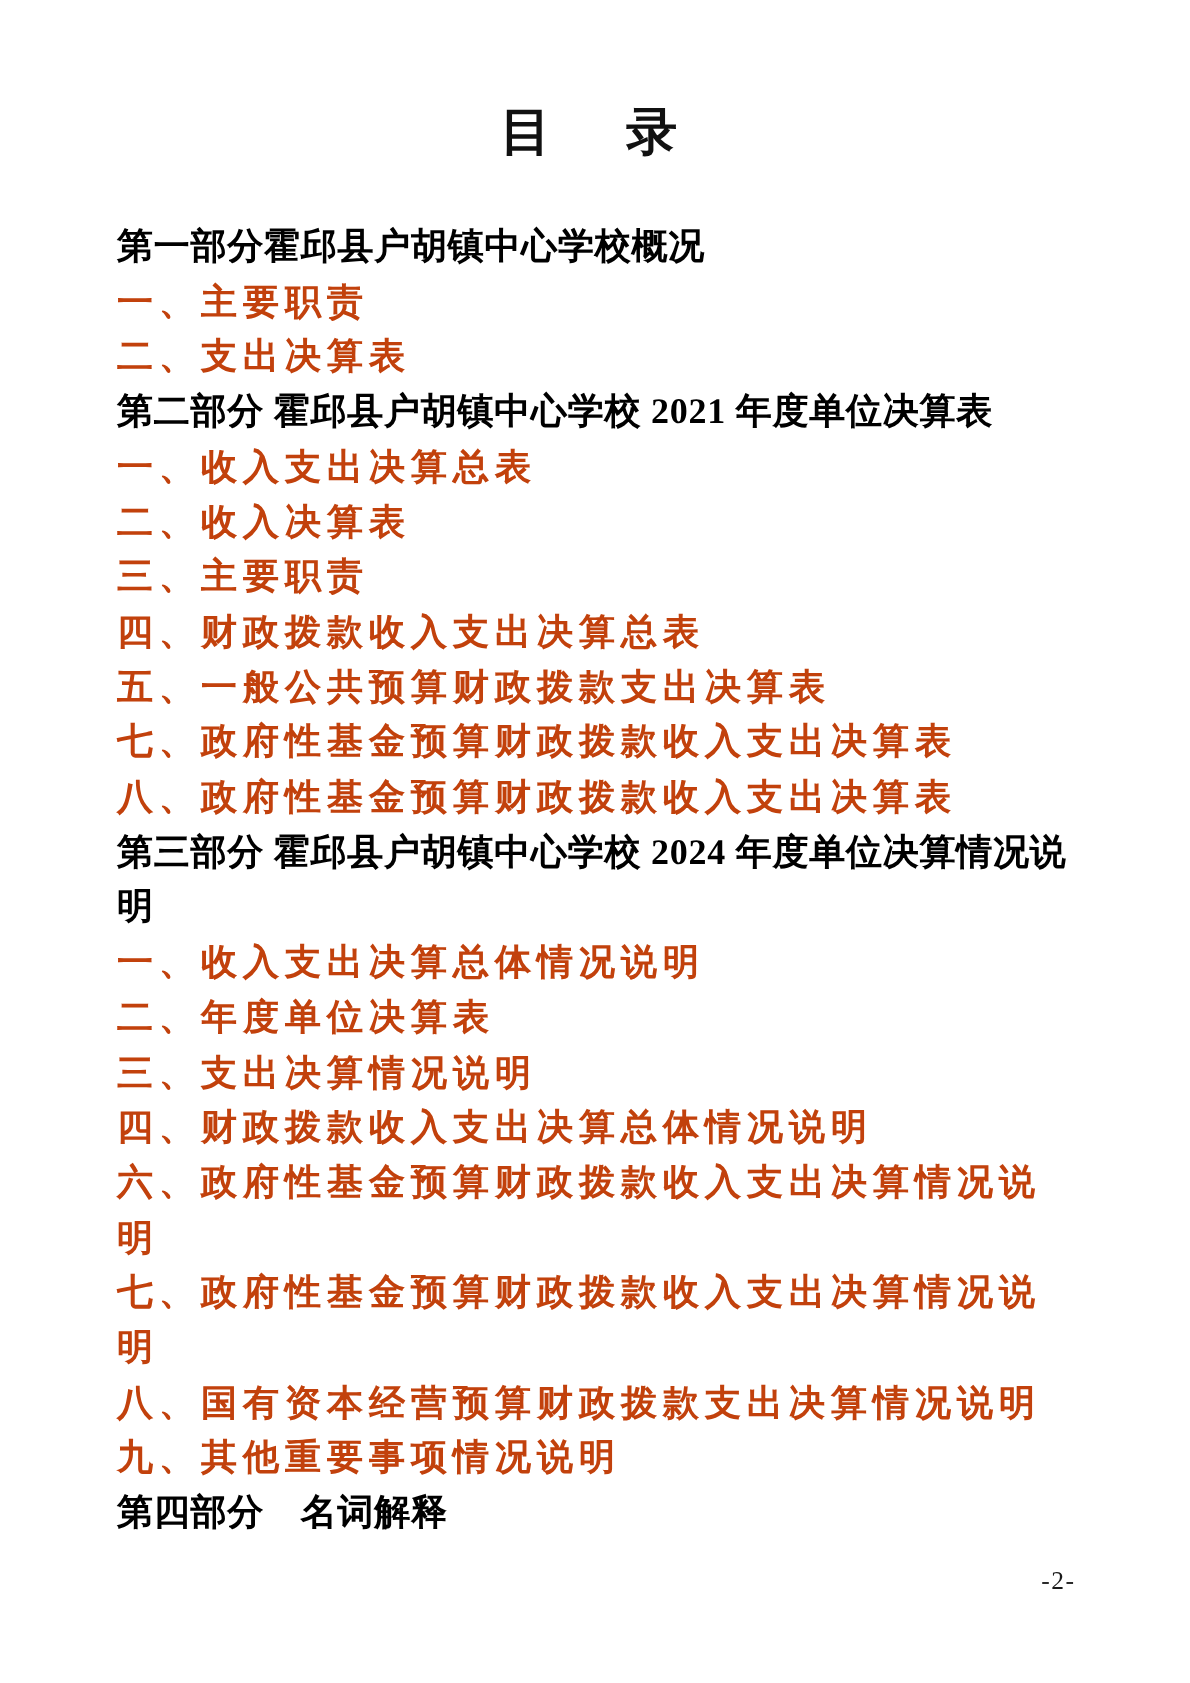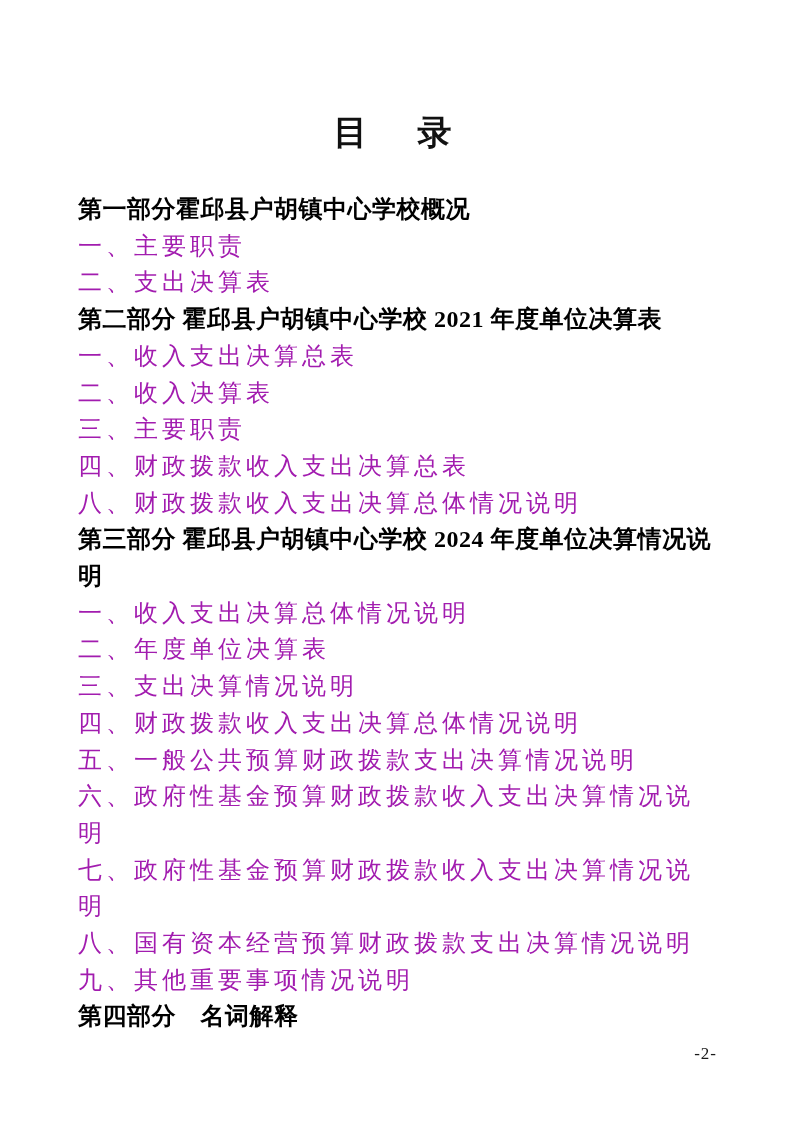--- a/index.html
+++ b/index.html
@@ -11,38 +11,38 @@
     position: relative;
     width: 793px;
     height: 1122px;
     background: #ffffff;
     overflow: hidden;
     font-family: "Liberation Serif", "DejaVu Serif", serif;
     color: #121212;
   }
   .doc-title {
     margin: 0;
-    padding-top: 114px;
+    padding-top: 70px;
     text-align: center;
     font-size: 34px;
     line-height: 38px;
     font-weight: 700;
     letter-spacing: 8px;
     color: #111111;
   }
   .toc {
     margin: 39px 76px 0 78px; 
     width: 639px;
   }
   .entry {
     font-size: 24px;
     line-height: 36.7px;
     letter-spacing: 4px;
-    font-weight: 400;
-    color: #a21caf;
+    font-weight: 700;
+    color: #c2410c;
     word-break: break-all;
   }
   .entry.bold {
     font-weight: 700;
     letter-spacing: 0.5px;
     color: #000000;
   }
   .page-number {
     position: absolute;
     top: 1044px;
@@ -62,27 +62,28 @@
 
   <div class="toc">
       <div class="entry bold">第一部分霍邱县户胡镇中心学校概况</div>
       <div class="entry">一、主要职责</div>
       <div class="entry">二、支出决算表</div>
       <div class="entry bold">第二部分 霍邱县户胡镇中心学校 2021 年度单位决算表</div>
       <div class="entry">一、收入支出决算总表</div>
       <div class="entry">二、收入决算表</div>
       <div class="entry">三、主要职责</div>
       <div class="entry">四、财政拨款收入支出决算总表</div>
-      <div class="entry">八、财政拨款收入支出决算总体情况说明</div>
+      <div class="entry">五、一般公共预算财政拨款支出决算表</div>
+      <div class="entry">七、政府性基金预算财政拨款收入支出决算表</div>
+      <div class="entry">八、政府性基金预算财政拨款收入支出决算表</div>
       <div class="entry bold">第三部分 霍邱县户胡镇中心学校 2024 年度单位决算情况说明</div>
       <div class="entry">一、收入支出决算总体情况说明</div>
       <div class="entry">二、年度单位决算表</div>
       <div class="entry">三、支出决算情况说明</div>
       <div class="entry">四、财政拨款收入支出决算总体情况说明</div>
-      <div class="entry">五、一般公共预算财政拨款支出决算情况说明</div>
       <div class="entry">六、政府性基金预算财政拨款收入支出决算情况说明</div>
       <div class="entry">七、政府性基金预算财政拨款收入支出决算情况说明</div>
       <div class="entry">八、国有资本经营预算财政拨款支出决算情况说明</div>
       <div class="entry">九、其他重要事项情况说明</div>
       <div class="entry bold">第四部分　名词解释</div>
     </div>
 
   <div class="page-number">-2-</div>
 </div>
 

